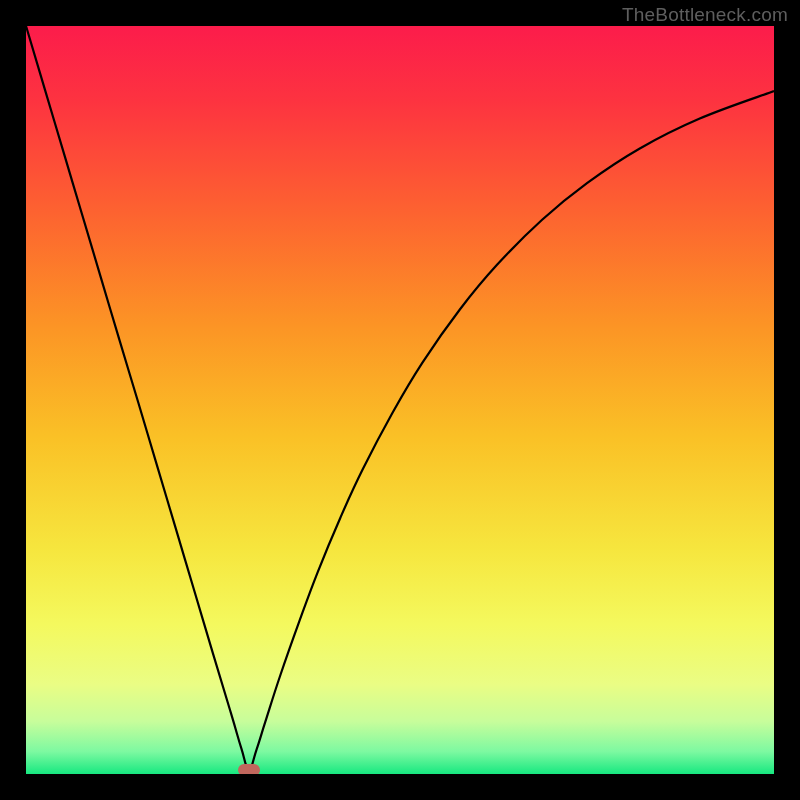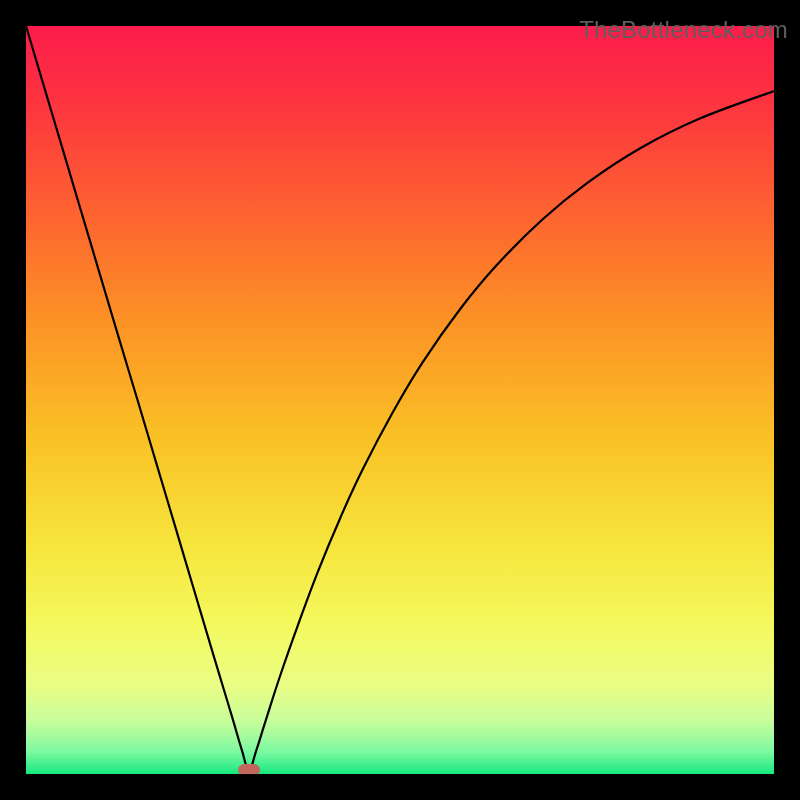--- a/index.html
+++ b/index.html
@@ -41,24 +41,23 @@
     height: 12px;
     border-radius: 6px;
     background: #c1675d;
     transform: translate(-50%, -50%);
   }
   .watermark {
     position: absolute;
     top: 4px;
     right: 12px;
     color: #5e5e5e;
-    font-size: 24px;
+    font-size: 19px;
     font-weight: 500;
     letter-spacing: 0.2px;
-    margin-top: 12px;
   }
 </style>
 </head>
 <body>
 
 <div class="frame">
   <div class="plot-area">
     <svg class="gradient" viewBox="0 0 100 100" preserveAspectRatio="none">
       <defs>
         <linearGradient id="bg-grad" x1="0" y1="0" x2="0" y2="1">

